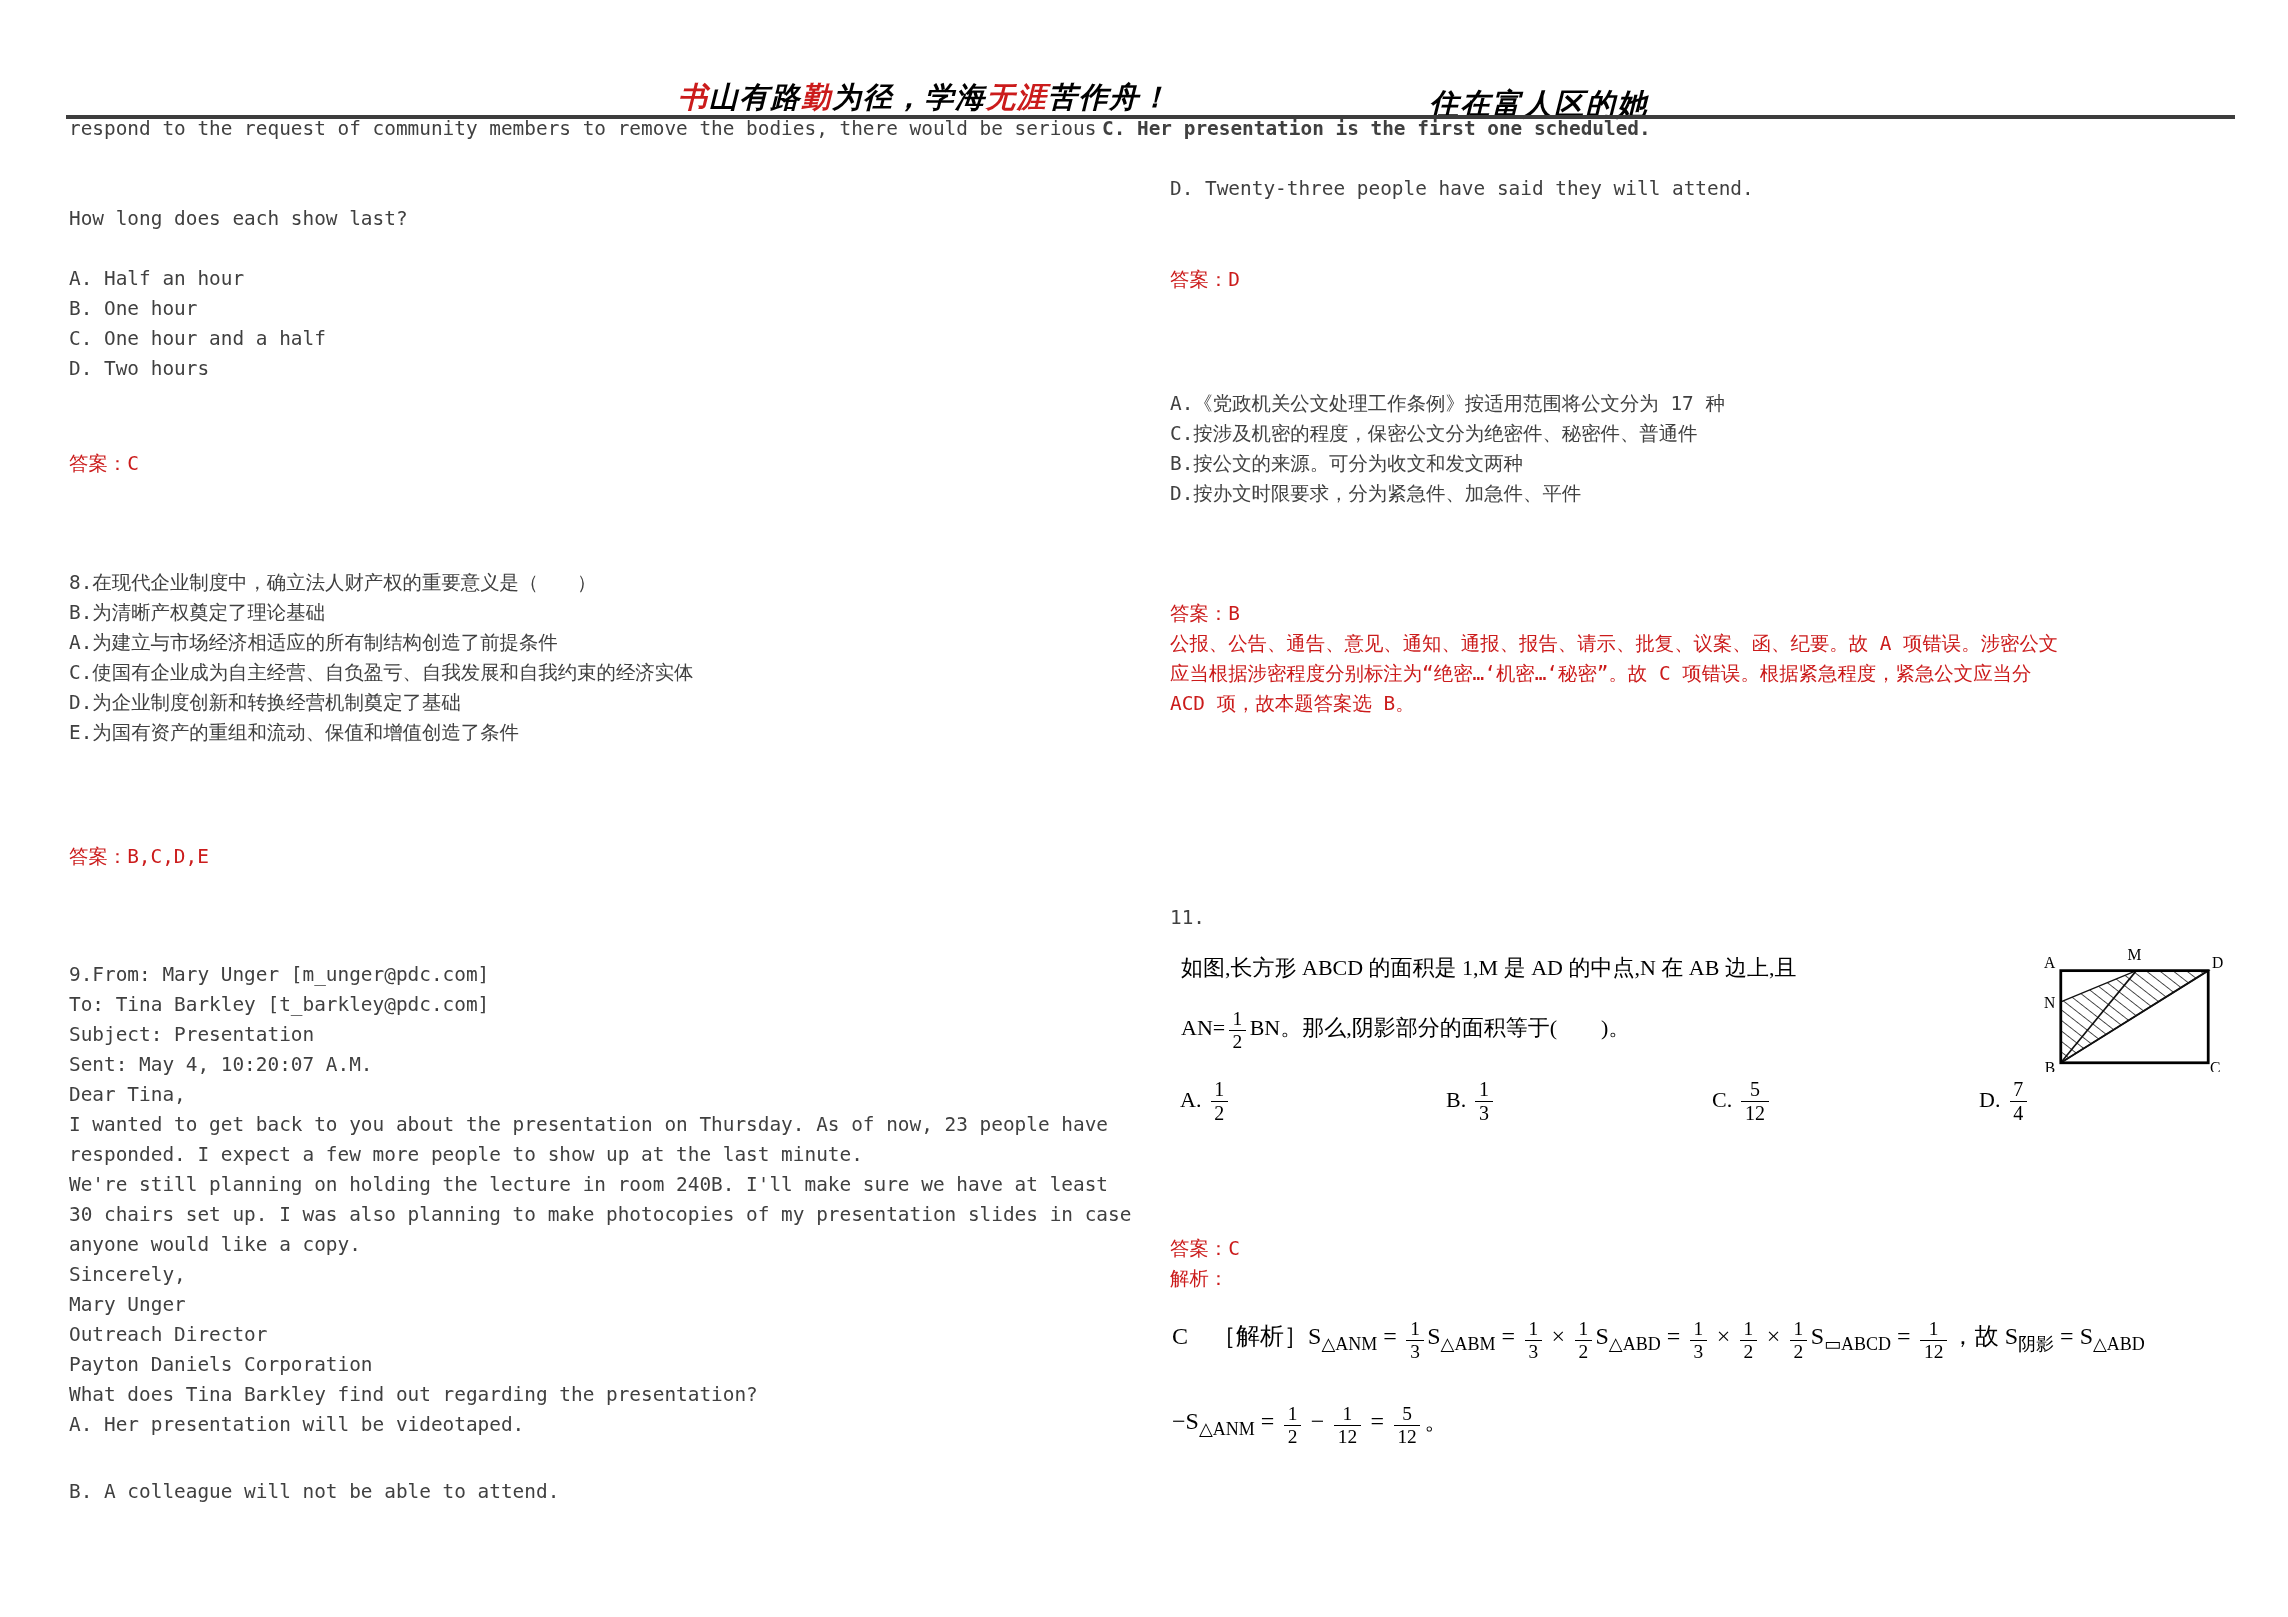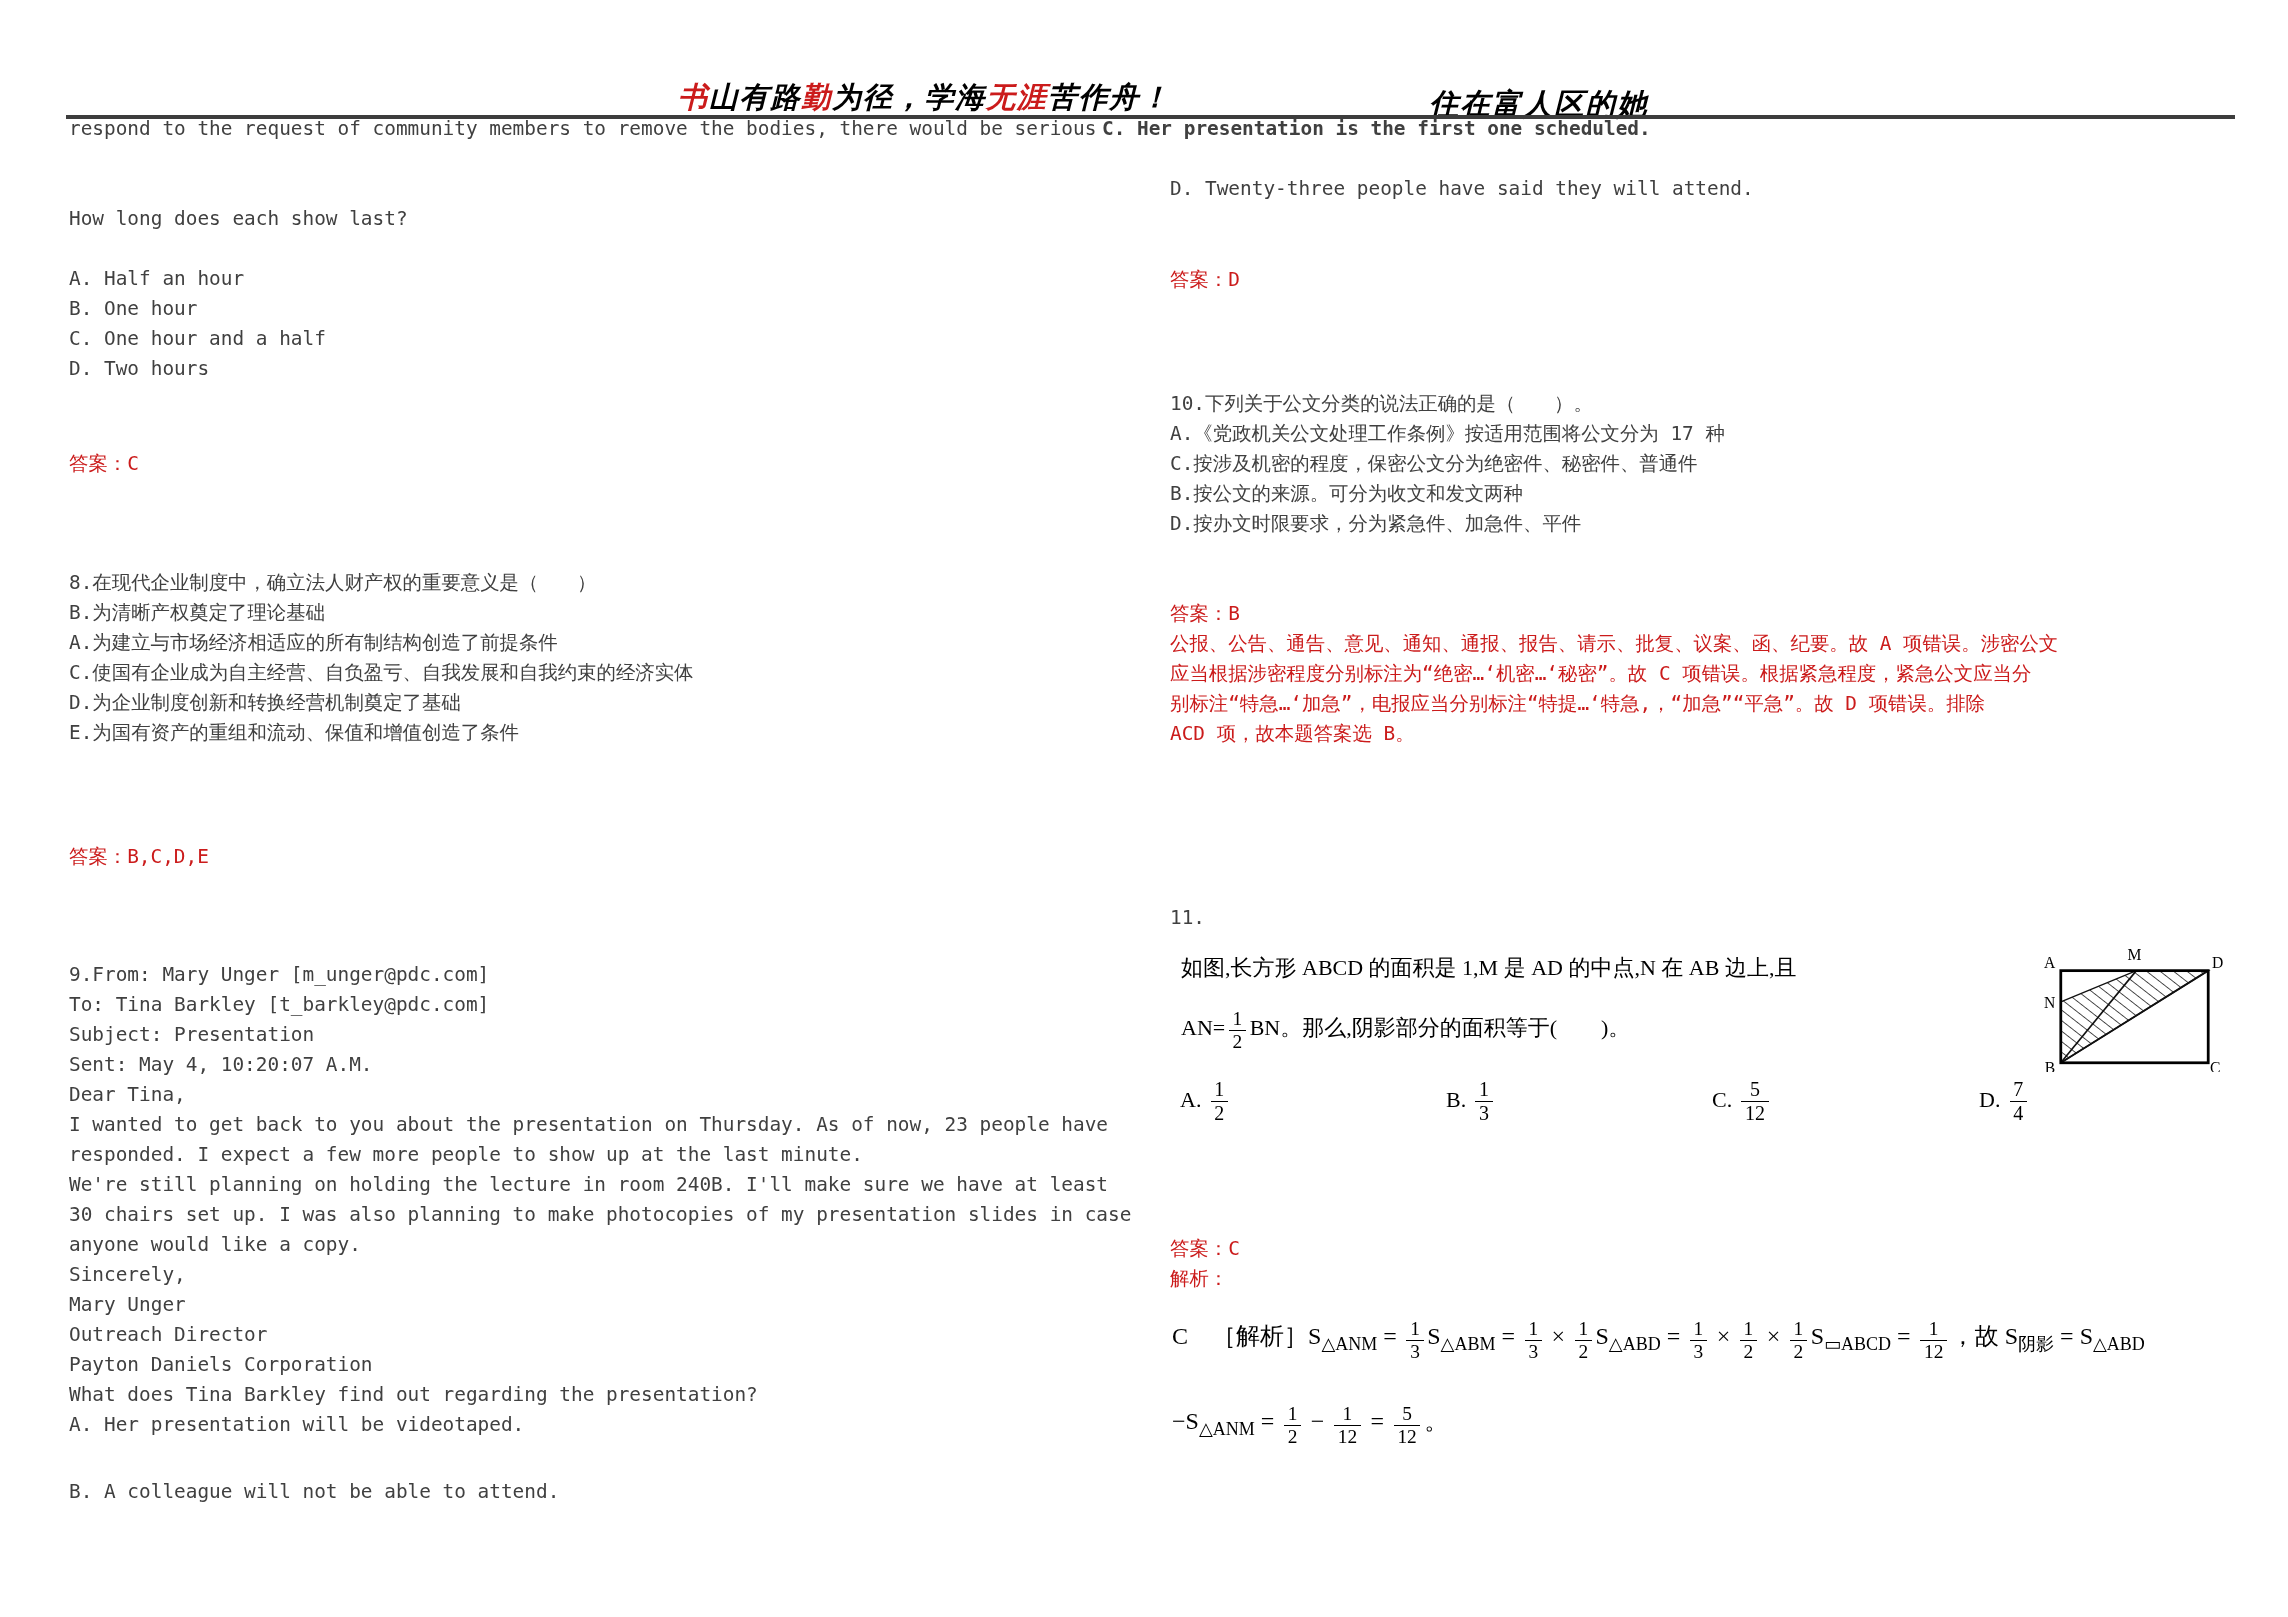--- a/index.html
+++ b/index.html
@@ -50,23 +50,23 @@
 <div class="t" style="left:69px; top:568px; width:1061px;"><div>8.在现代企业制度中，确立法人财产权的重要意义是（　　）</div><div>B.为清晰产权奠定了理论基础</div><div>A.为建立与市场经济相适应的所有制结构创造了前提条件</div><div>C.使国有企业成为自主经营、自负盈亏、自我发展和自我约束的经济实体</div><div>D.为企业制度创新和转换经营机制奠定了基础</div><div>E.为国有资产的重组和流动、保值和增值创造了条件</div></div>
 <div class="t red" style="left:69px; top:842px;">答案：B,C,D,E</div>
 
 <div class="t" style="left:69px; top:960px; width:1071px;"><div>9.From: Mary Unger [m_unger@pdc.com]</div><div>To: Tina Barkley [t_barkley@pdc.com]</div><div>Subject: Presentation</div><div>Sent: May 4, 10:20:07 A.M.</div><div>Dear Tina,</div><div>I wanted to get back to you about the presentation on Thursday. As of now, 23 people have</div><div>responded. I expect a few more people to show up at the last minute.</div><div>We're still planning on holding the lecture in room 240B. I'll make sure we have at least</div><div>30 chairs set up. I was also planning to make photocopies of my presentation slides in case</div><div>anyone would like a copy.</div><div>Sincerely,</div><div>Mary Unger</div><div>Outreach Director</div><div>Payton Daniels Corporation</div><div>What does Tina Barkley find out regarding the presentation?</div><div>A. Her presentation will be videotaped.</div></div>
 <div class="t" style="left:69px; top:1477px;">B. A colleague will not be able to attend.</div>
 
 <div class="t" style="left:1102px; top:114px;font-weight:bold;">C. Her presentation is the first one scheduled.</div>
 <div class="t" style="left:1170px; top:174px;">D. Twenty-three people have said they will attend.</div>
 <div class="t red" style="left:1170px; top:265px;">答案：D</div>
 
-<div class="t" style="left:1170px; top:389px; width:1071px;"><div>10.下列关于公文分类的说法正确的是（　　）。</div><div>A.《党政机关公文处理工作条例》按适用范围将公文分为 17 种</div><div>C.按涉及机密的程度，保密公文分为绝密件、秘密件、普通件</div><div>B.按公文的来源。可分为收文和发文两种</div><div>D.按办文时限要求，分为紧急件、加急件、平件</div></div>
+<div class="t" style="left:1170px; top:389px; width:1071px;"><div>A.《党政机关公文处理工作条例》按适用范围将公文分为 17 种</div><div>C.按涉及机密的程度，保密公文分为绝密件、秘密件、普通件</div><div>B.按公文的来源。可分为收文和发文两种</div><div>D.按办文时限要求，分为紧急件、加急件、平件</div></div>
 <div class="t red" style="left:1170px; top:599px;">答案：B</div>
-<div class="t red" style="left:1170px; top:629px; width:1080px;"><div>公报、公告、通告、意见、通知、通报、报告、请示、批复、议案、函、纪要。故 A 项错误。涉密公文</div><div>应当根据涉密程度分别标注为“绝密…‘机密…‘秘密”。故 C 项错误。根据紧急程度，紧急公文应当分</div><div>别标注“特急…‘加急”，电报应当分别标注“特提…‘特急,，“加急”“平急”。故 D 项错误。排除</div><div>ACD 项，故本题答案选 B。</div></div>
+<div class="t red" style="left:1170px; top:629px; width:1080px;"><div>公报、公告、通告、意见、通知、通报、报告、请示、批复、议案、函、纪要。故 A 项错误。涉密公文</div><div>应当根据涉密程度分别标注为“绝密…‘机密…‘秘密”。故 C 项错误。根据紧急程度，紧急公文应当分</div><div>ACD 项，故本题答案选 B。</div></div>
 
 <div class="t" style="left:1170px; top:903px;">11.</div>
 <div class="q11text serif" style="left:1181px; top:952px;">如图,长方形 ABCD 的面积是 1,M 是 AD 的中点,N 在 AB 边上,且</div>
 <div class="q11text serif" style="left:1181px; top:1008px;"><span>AN=</span><span class="frac"><span class="num">1</span><span class="den">2</span></span><span>BN。那么,阴影部分的面积等于(　　)。</span></div>
 
 <svg class="abs" style="left:2042px; top:943px;" width="185" height="129" viewBox="0 0 200 140">
   <defs>
     <pattern id="hatch" width="9" height="9" patternUnits="userSpaceOnUse" patternTransform="rotate(-52)">
       <line x1="0" y1="0" x2="0" y2="9" stroke="#111" stroke-width="1.6"></line>
     </pattern>

